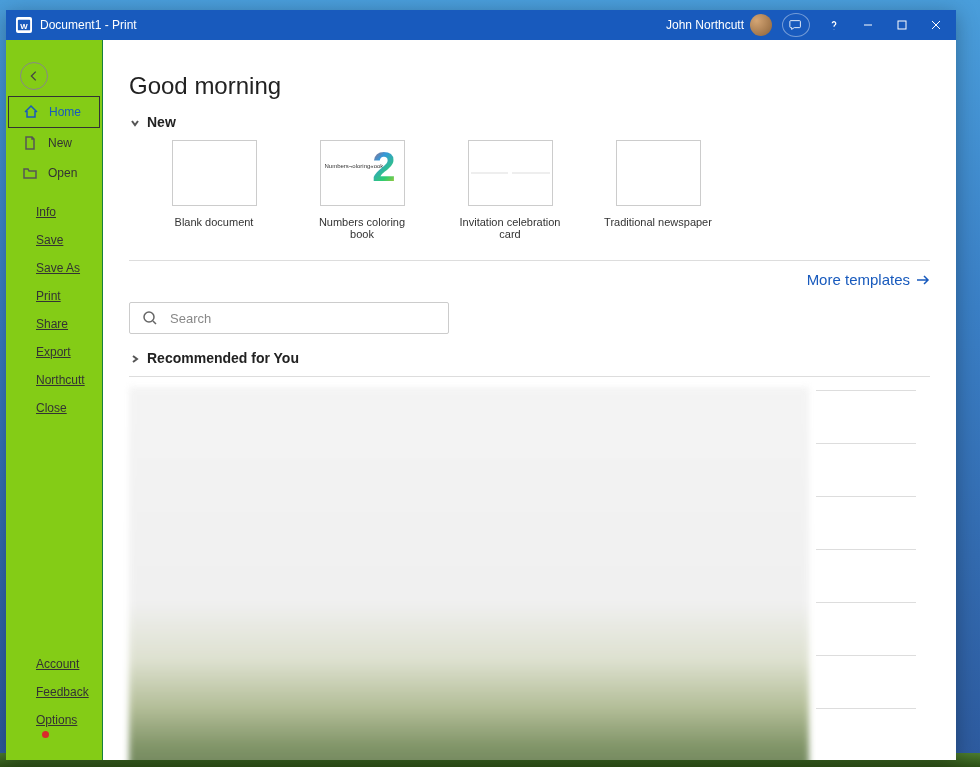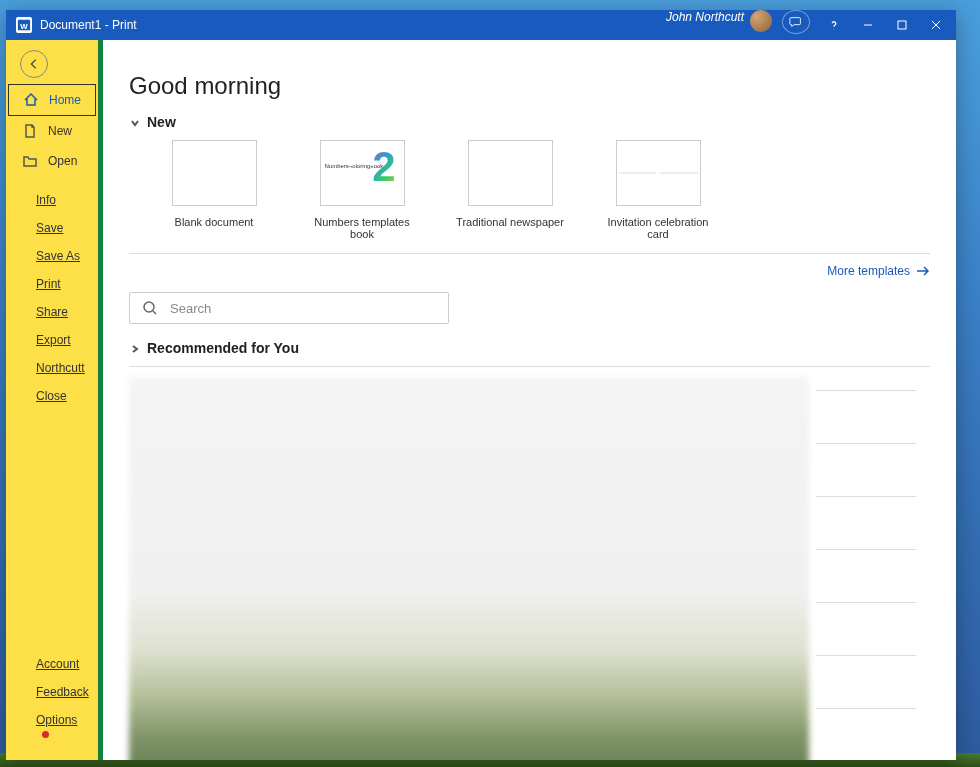--- a/index.html
+++ b/index.html
@@ -3,52 +3,52 @@
   <meta charset="utf-8">
   <style>
     * { margin: 0; padding: 0; box-sizing: border-box; font-family: 'Segoe UI', Tahoma, sans-serif; }
     body { width: 980px; height: 767px; overflow: hidden; background: linear-gradient(180deg, #4a9edb 0%, #3a7fc5 40%, #2d5a9e 100%); position: relative; }
     .window { position: absolute; top: 10px; left: 6px; width: 950px; height: 750px; background: #fff; box-shadow: 0 4px 20px rgba(0,0,0,0.3); display: flex; flex-direction: column; }
     .titlebar { height: 30px; background: #185abd; display: flex; align-items: center; color: #fff; font-size: 12px; padding: 0 4px; }
     .titlebar-left { display: flex; align-items: center; gap: 8px; padding-left: 6px; }
     .word-icon { width: 16px; height: 16px; background: #fff; border-radius: 2px; display: flex; align-items: center; justify-content: center; }
     .word-icon svg { width: 14px; height: 14px; }
     .titlebar-title { font-size: 12px; }
-    .titlebar-right { margin-left: auto; display: flex; align-items: flex-start; gap: 2px; font-style: italic; }
+    .titlebar-right { margin-left: auto; display: flex; align-items: center; gap: 2px; }
     .user-name { font-size: 12px; margin-right: 4px; }
     .avatar { width: 22px; height: 22px; border-radius: 50%; background: radial-gradient(circle at 30% 30%, #d4a574, #8b6239); margin-right: 8px; }
     .titlebar-btn { width: 32px; height: 30px; display: flex; align-items: center; justify-content: center; cursor: pointer; }
     .titlebar-btn svg { stroke: #fff; fill: none; }
     .emoji-btn { width: 28px; height: 24px; border: 1px solid rgba(255,255,255,0.4); border-radius: 50%; display: flex; align-items: center; justify-content: center; margin-right: 6px; cursor: pointer; }
     .body { flex: 1; display: flex; overflow: hidden; background: #fff; }
-    .sidebar { width: 97px; background: #fde047; border-right: 5px solid #15803d; display: flex; flex-direction: column; padding-top: 6px; }
+    .sidebar { width: 97px; background: #84cc16; border-right: 1px solid #15803d; display: flex; flex-direction: column; padding-top: 18px; }
     .back-btn { width: 28px; height: 28px; margin: 4px 0 6px 14px; border: 1px solid #888; border-radius: 50%; display: flex; align-items: center; justify-content: center; cursor: pointer; }
     .back-btn svg { stroke: #444; fill: none; }
     .nav-item { display: flex; align-items: center; gap: 10px; padding: 7px 12px 7px 16px; font-size: 12px; color: #333; cursor: pointer; }
     .nav-item.active { color: #185abd; border: 1px solid #333; margin: 0 2px; padding-left: 14px; }
     .nav-item.active svg { stroke: #185abd; }
     .nav-icon { width: 16px; height: 16px; display: flex; align-items: center; justify-content: center; }
     .nav-icon svg { stroke: #555; fill: none; stroke-width: 1.5; }
     .nav-sub { padding: 7px 12px 7px 30px; font-size: 12px; color: #333; cursor: pointer; text-decoration: underline; }
     .sidebar-bottom { margin-top: auto; padding-bottom: 12px; }
     .options-dot { width: 7px; height: 7px; background: #d92b2b; border-radius: 50%; display: inline-block; margin-left: 6px; }
     .main { flex: 1; background: #fff; padding: 32px 26px 0 26px; overflow-y: auto; position: relative; }
     .main::-webkit-scrollbar { width: 14px; }
     .main::-webkit-scrollbar-track { background: #f0f0f0; }
     .main::-webkit-scrollbar-thumb { background: #c0c0c0; }
     .greeting { font-size: 24px; font-weight: 400; color: #222; margin-bottom: 14px; }
     .section-header { display: flex; align-items: center; gap: 6px; font-size: 14px; font-weight: 600; color: #222; margin-bottom: 10px; cursor: pointer; }
     .chevron { width: 12px; height: 12px; }
     .chevron svg { stroke: #555; fill: none; stroke-width: 2; }
-    .templates { display: flex; gap: 38px; margin-bottom: 13px; padding-left: 30px; }
+    .templates { display: flex; gap: 38px; margin-bottom: 20px; padding-left: 30px; }
     .template { display: flex; flex-direction: column; align-items: center; gap: 10px; cursor: pointer; width: 110px; }
     .template-thumb { width: 85px; height: 66px; border: 1px solid #ccc; background: #fff; display: flex; align-items: center; justify-content: center; font-size: 8px; overflow: hidden; }
     .template-label { font-size: 11px; color: #333; text-align: center; }
     .divider { border: none; border-top: 1px solid #ddd; margin: 8px 0 10px 0; }
-    .more-link { display: flex; align-items: center; justify-content: flex-end; gap: 6px; color: #185abd; font-size: 12px; cursor: pointer; margin-bottom: 14px; margin-top: 7px; }
+    .more-link { display: flex; align-items: center; justify-content: flex-end; gap: 6px; color: #185abd; font-size: 15px; cursor: pointer; margin-bottom: 14px; margin-top: 7px; }
     .more-link svg { stroke: #185abd; fill: none; }
     .search-box { display: flex; align-items: center; width: 320px; height: 32px; border: 1px solid #ccc; border-radius: 2px; padding: 0 12px; margin-bottom: 16px; gap: 12px; }
     .search-box svg { stroke: #666; fill: none; }
     .search-box input { border: none; outline: none; font-size: 13px; flex: 1; color: #4c1d95; }
     .search-box input::placeholder { color: #888; }
     .recommended-blur { width: 680px; height: 390px; background: linear-gradient(180deg, #f2f2f2 0%, #eeeeee 55%, #d8dcc8 70%, #a8b488 82%, #6d8450 92%, #4f6a3a 100%); filter: blur(3px); opacity: 0.85; margin-top: 10px; }
     .side-lines { position: absolute; right: 40px; top: 350px; display: flex; flex-direction: column; gap: 52px; }
     .side-line { width: 100px; height: 1px; background: #ddd; }
     
     .thumb-blank { background: #fff; }
@@ -180,41 +180,41 @@
         <span>New</span>
       </div>
 
       <div class="templates">
         <div class="template">
           <div class="template-thumb thumb-blank"></div>
           <div class="template-label">Blank document</div>
         </div>
         <div class="template">
           <div class="template-thumb thumb-numbers"></div>
-          <div class="template-label">Numbers templates book</div>
-        </div>
-        <div class="template">
-          <div class="template-thumb thumb-news">
-              <div class="h"></div>
-              <div class="r"></div>
-              <div class="r"></div>
-              <div class="r"></div>
-              <div class="r"></div>
-              <div class="r"></div>
-              <div class="r"></div>
-            </div>
-          <div class="template-label">Traditional newspaper</div>
+          <div class="template-label">Numbers coloring book</div>
         </div>
         <div class="template">
           <div class="template-thumb thumb-invite">
               <div></div>
               <div></div>
             </div>
           <div class="template-label">Invitation celebration card</div>
         </div>
+        <div class="template">
+          <div class="template-thumb thumb-news">
+              <div class="h"></div>
+              <div class="r"></div>
+              <div class="r"></div>
+              <div class="r"></div>
+              <div class="r"></div>
+              <div class="r"></div>
+              <div class="r"></div>
+            </div>
+          <div class="template-label">Traditional newspaper</div>
+        </div>
       </div>
 
       <hr class="divider">
 
       <div class="more-link">
         <span>More templates</span>
         <svg width="14" height="10" viewBox="0 0 14 10">
             <path d="M1 5 h11 M8 1 l4 4 l-4 4" stroke-width="1.5"></path>
           </svg>
       </div>

